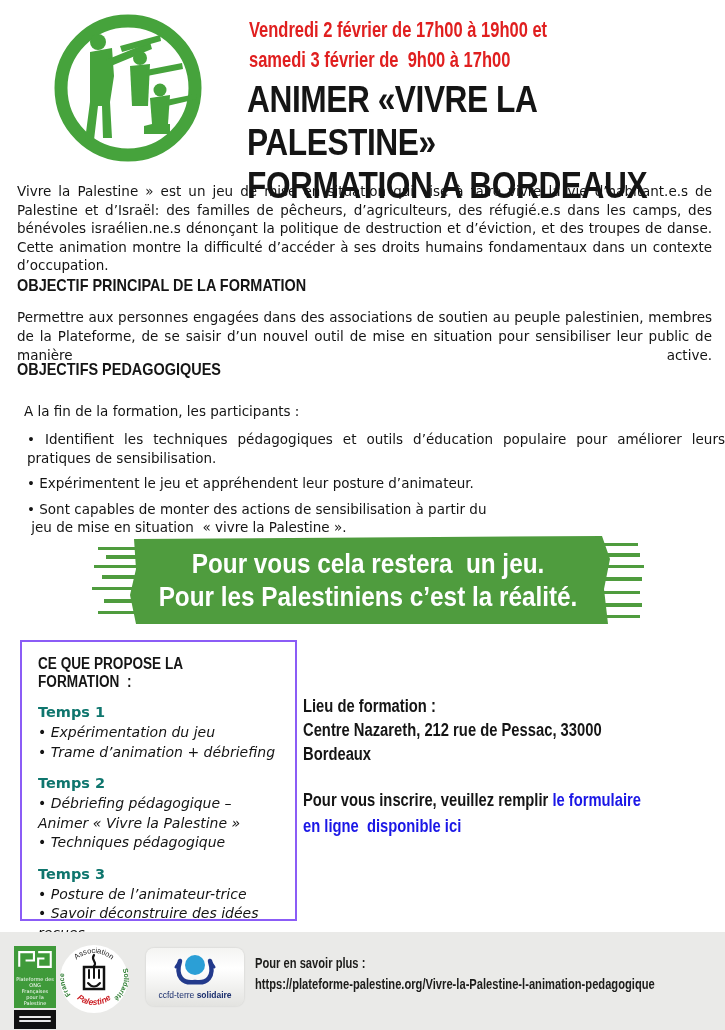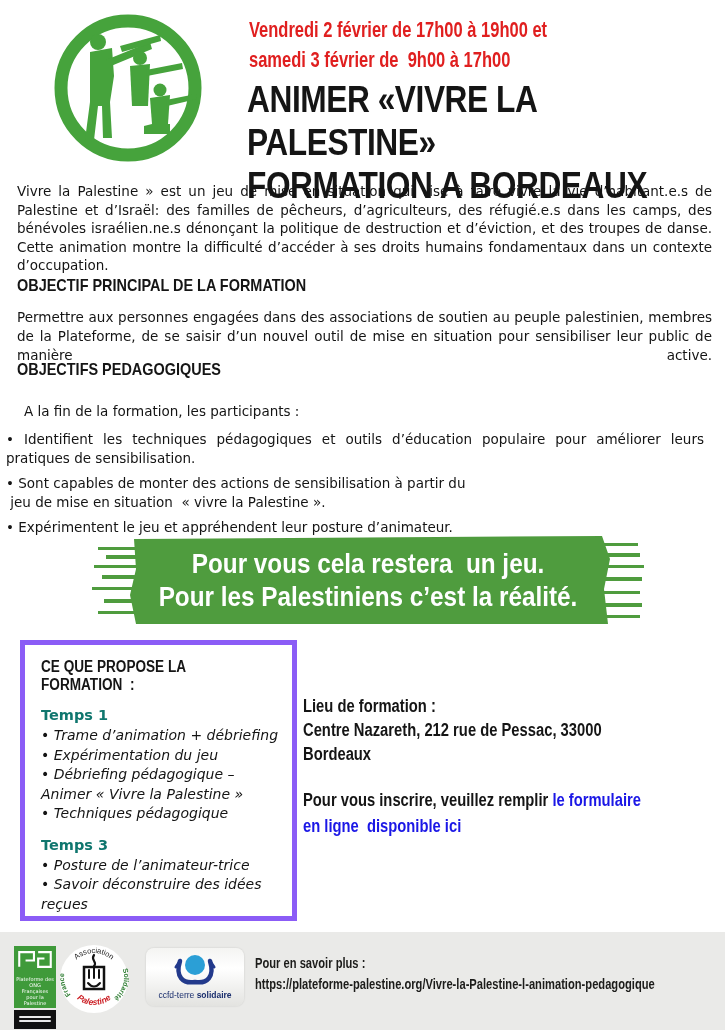--- a/index.html
+++ b/index.html
@@ -14,35 +14,35 @@
   .hdr-logo { position:absolute; left:48px; top:2px; width:160px; height:172px; }
   .dates { position:absolute; left:249px; top:15px; color:#e01f1f; font-size:22px; line-height:30px; transform:scaleX(0.75); }
   .title { position:absolute; left:247px; top:78px; color:#151515; font-size:36px; line-height:43px; transform:scaleX(0.88); letter-spacing:-0.5px; }
 
   
   .intro { position:absolute; left:17px; top:182px; width:695px; font-size:13.5px; line-height:18.5px; text-align:justify; margin:0; }
   .h-black { position:absolute; left:17px; color:#151515; font-size:17px; line-height:20px; transform:scaleX(0.85); }
   .h1 { top:276px; } .h2 { top:360px; }
   .para2 { position:absolute; left:17px; top:308px; width:695px; font-size:13.5px; line-height:19px; text-align:justify; text-align-last:justify; margin:0; }
   .lead { position:absolute; left:17px; top:396px; width:695px; font-size:13.5px; margin:7px; }
-  .bullets { position:absolute; left:6px; top:430px; width:698px; font-size:13.5px; line-height:18.5px; }
+  .bullets { position:absolute; left:27px; top:430px; width:698px; font-size:13.5px; line-height:18.5px; }
   .bullet { margin-bottom:7px; }
   .bullet > span::before { content:"\2022\00a0 "; }
   .bullet.just { text-align:justify; }
 
   
   .banner { position:absolute; left:92px; top:531px; width:552px; height:100px; }
   .banner svg { position:absolute; inset:0; }
   .banner-text { position:absolute; inset:0; display:flex; flex-direction:column; align-items:center; justify-content:center;
     color:#ffffff; font-family:"Liberation Sans", sans-serif; font-weight:bold; font-size:27px; line-height:33px;
     transform:scaleX(0.9); transform-origin:center; text-align:center; }
 
   
   .program-box { position:absolute; left:20px; top:640px; width:277px; height:281px; box-sizing:border-box;
-    border:5px solid #8b5cf6; background:#fff; padding:13px 14px 0 16px; }
+    border:2px solid #8b5cf6; background:#fff; padding:13px 14px 0 16px; }
   .box-heading { font-family:"Liberation Sans", sans-serif; font-weight:bold; font-size:16px; color:#151515;
     transform:scaleX(0.85); transform-origin:left top; margin-bottom:6px; }
   .temps-label { color:#0f766e; font-weight:bold; font-size:14.5px; margin-top:13px; margin-bottom:3px; }
   .box-item { font-style:italic; font-size:14px; line-height:19.5px; }
   .box-item::before { content:"\2022\00a0"; }
   .box-item.cont { white-space:pre-wrap; }
 
   
   .lieu { position:absolute; left:303px; top:694px; width:420px; color:#151515; font-size:18px; line-height:24px; transform:scaleX(0.82); }
   .inscription { position:absolute; left:303px; top:787px; width:430px; color:#151515; font-size:18px; line-height:26px; transform:scaleX(0.82); }
@@ -100,23 +100,23 @@
   <p class="intro">Vivre la Palestine » est un jeu de mise en situation qui vise à faire vivre la vie d’habitant.e.s de Palestine et d’Israël: des familles de pêcheurs, d’agriculteurs, des réfugié.e.s dans les camps, des bénévoles israélien.ne.s dénonçant la politique de destruction et d’éviction, et des troupes de danse. Cette animation montre la difficulté d’accéder à ses droits humains fondamentaux dans un contexte d’occupation.</p>
 
   <div class="h-black h1 cond">OBJECTIF PRINCIPAL DE LA FORMATION</div>
   <p class="para2">Permettre aux personnes engagées dans des associations de soutien au peuple palestinien, membres de la Plateforme, de se saisir d’un nouvel outil de mise en situation pour sensibiliser leur public de manière active.</p>
 
   <div class="h-black h2 cond">OBJECTIFS PEDAGOGIQUES</div>
   <p class="lead">A la fin de la formation, les participants :</p>
 
   <div class="bullets">
     <div class="bullet just"><span>Identifient les techniques pédagogiques et outils d’éducation populaire pour améliorer leurs pratiques de sensibilisation.</span></div>
+    <div class="bullet"><span>Expérimentent le jeu et appréhendent leur posture d’animateur.</span></div>
     <div class="bullet"><span class="pre">Sont capables de monter des actions de sensibilisation à partir du
  jeu de mise en situation  « vivre la Palestine ».</span></div>
-    <div class="bullet"><span>Expérimentent le jeu et appréhendent leur posture d’animateur.</span></div>
   </div>
 
   <div class="banner">
     <svg viewBox="0 0 552 100" aria-hidden="true">
       <g fill="#4f9c3e">
         <path d="M42,8 L510,5 L518,28 L512,58 L516,93 L44,93 L38,64 L44,38 Z"></path>
         <rect x="6" y="16" width="60" height="3"></rect>
         <rect x="14" y="24" width="50" height="4"></rect>
         <rect x="2" y="34" width="64" height="3"></rect>
         <rect x="10" y="44" width="56" height="4"></rect>
@@ -136,25 +136,26 @@
       <div class="pre">Pour vous cela restera  un jeu.</div>
       <div>Pour les Palestiniens c’est la réalité.</div>
     </div>
   </div>
 
   <div class="program-box">
     <div class="box-heading pre">CE QUE PROPOSE LA FORMATION  :</div>
 
     <div>
       <div class="temps-label">Temps 1</div>
+      <div class="box-item">Expérimentation du jeu</div>
       <div class="box-item">Trame d’animation + débriefing</div>
-      <div class="box-item">Expérimentation du jeu</div>
     </div>
 
     <div>
+      <div class="temps-label">Temps 2</div>
       <div class="box-item cont">Débriefing pédagogique –
 Animer « Vivre la Palestine »</div>
       <div class="box-item">Techniques pédagogique</div>
     </div>
 
     <div>
       <div class="temps-label">Temps 3</div>
       <div class="box-item">Posture de l’animateur-trice</div>
       <div class="box-item">Savoir déconstruire des idées reçues</div>
     </div>

